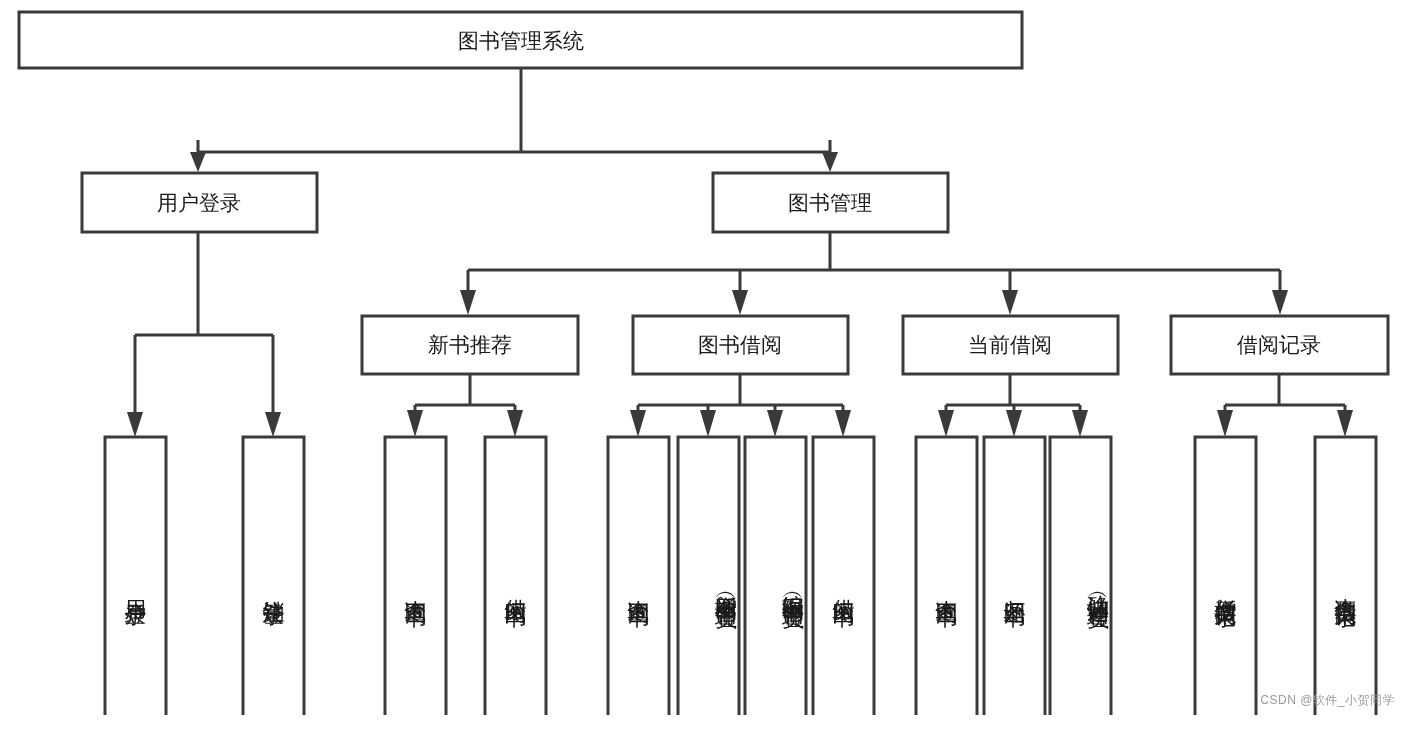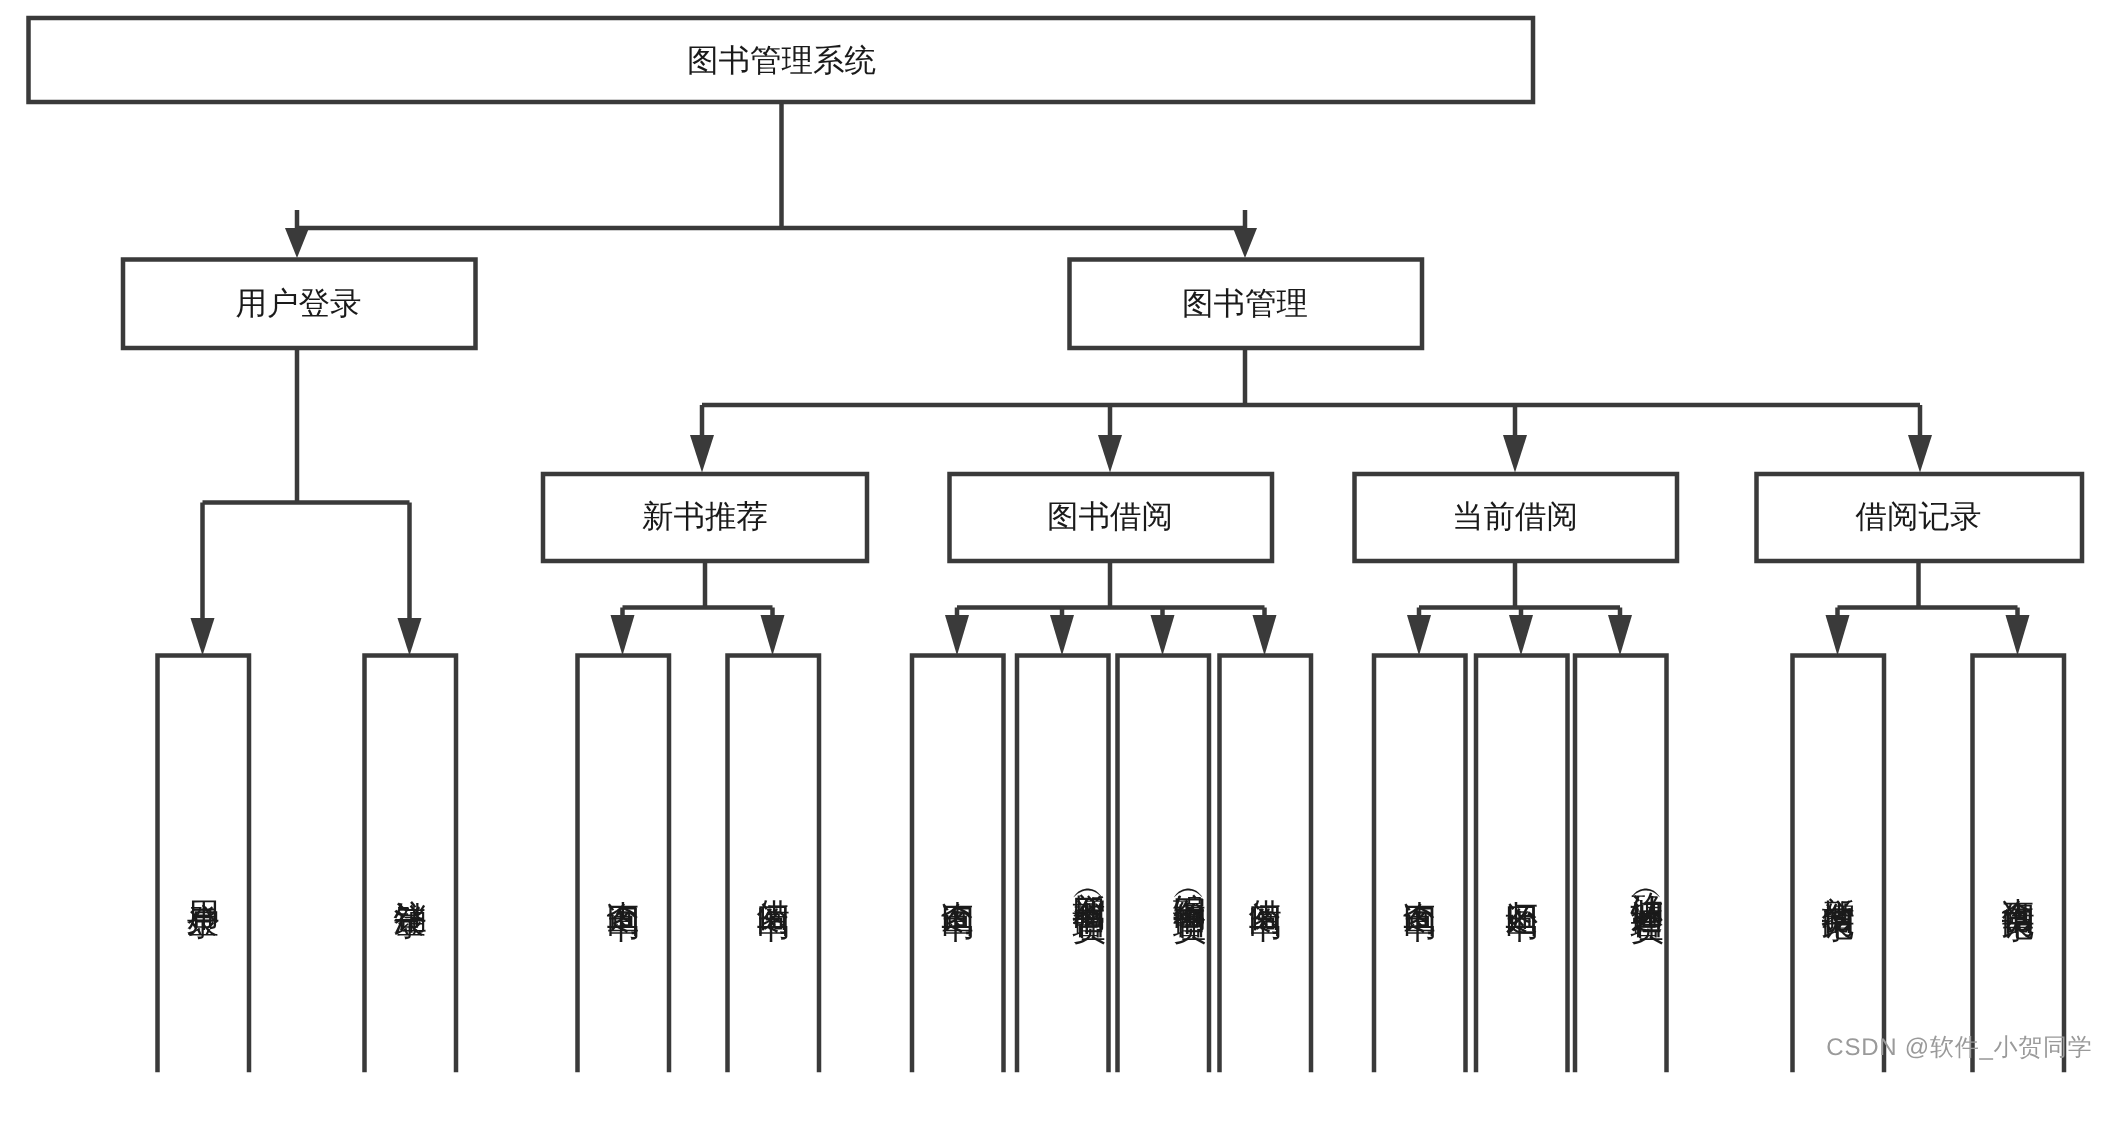--- a/index.html
+++ b/index.html
@@ -59,21 +59,21 @@
     justify-content: center;
     text-align: center;
     white-space: nowrap;
     pointer-events: none;
   }
   .watermark {
     position: absolute;
     right: 10px;
     bottom: 6px;
     font-family: "Liberation Sans", "DejaVu Sans", sans-serif;
-    font-size: 16px;
+    font-size: 12px;
     color: #9a9a9a;
     white-space: nowrap;
     letter-spacing: 0.5px;
   }
 </style>
 </head>
 <body>
 
 <div id="diagram-root">
 

